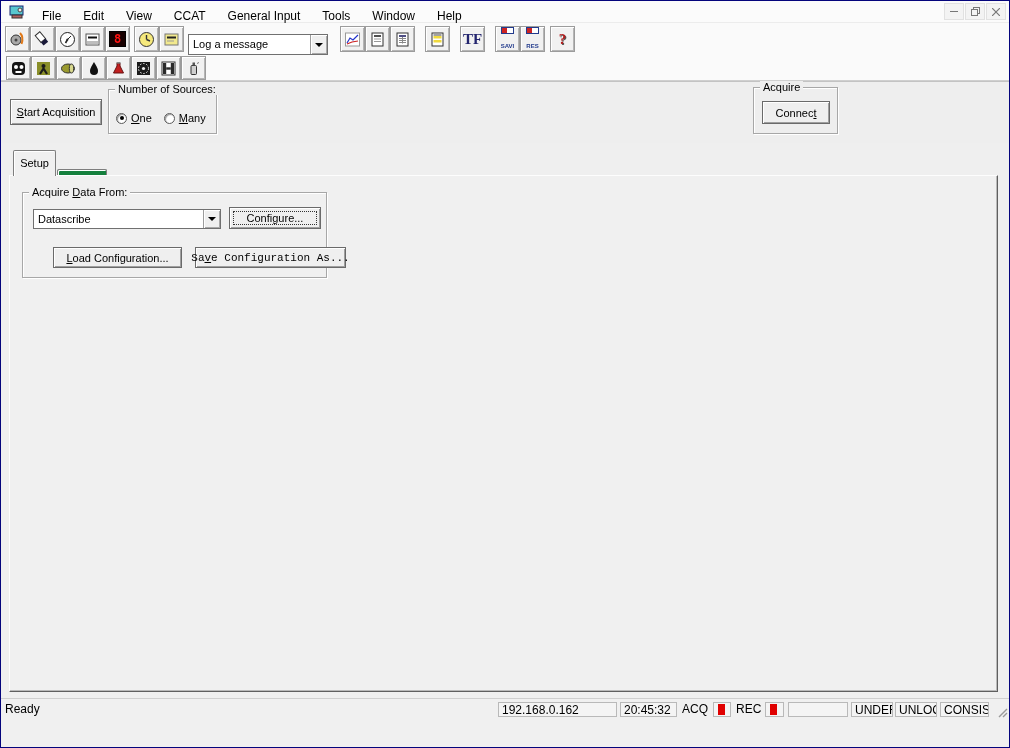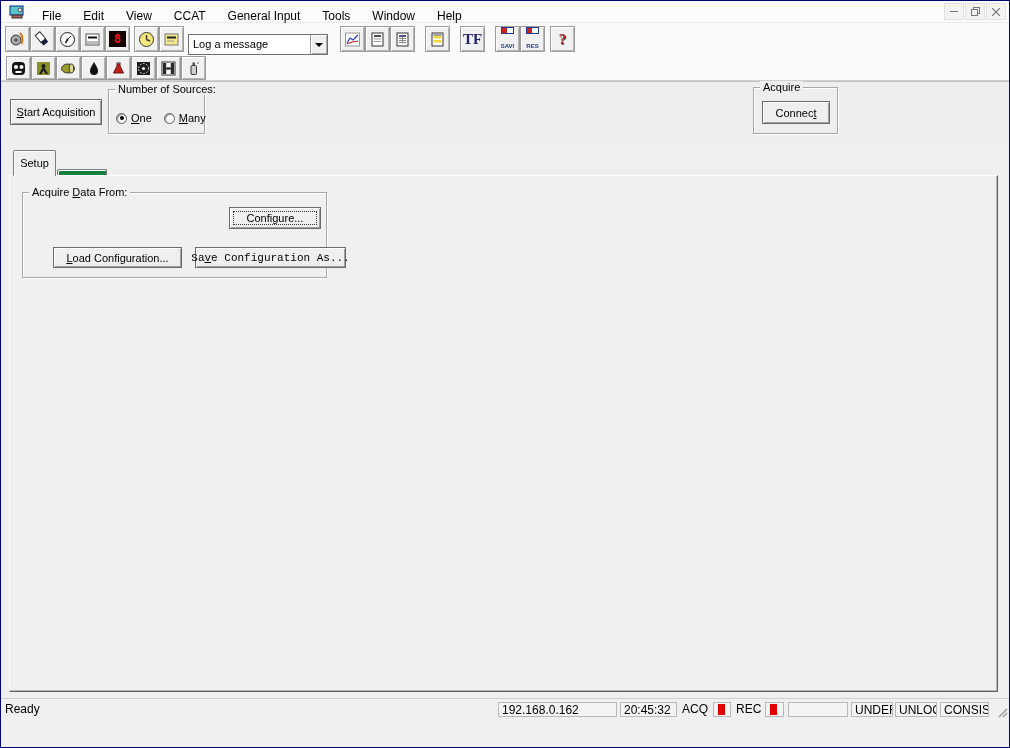--- a/index.html
+++ b/index.html
@@ -62,21 +62,21 @@
   .ctrlpanel { position:relative; height:62px; background:#eeeeee; border-top:1px solid #c3c3c3; }
   .btn3d { background:#efefef; border:1px solid #6a6a6a;
            box-shadow: inset 1px 1px 0 #ffffff, inset -1px -1px 0 #9f9f9f;
            font-size:11px; font-family:"Liberation Sans",sans-serif; text-align:center; color:#000;
            display:flex; align-items:center; justify-content:center; cursor:default; white-space:nowrap; }
   .ac { text-decoration:underline; }
   .start-btn { position:absolute; left:9px; top:17px; width:92px; height:26px; }
   .groupbox { position:absolute; border:1px solid #a7a7a7; box-shadow:1px 1px 0 #fff, inset 1px 1px 0 #fff; }
   .groupbox > .gb-label { position:absolute; top:-7px; left:6px; background:inherit; padding:0 3px;
                           font-size:11px; line-height:12px; white-space:nowrap; }
-  .gb-sources { left:107px; top:7px; width:97px; height:45px; background:#eeeeee;text-align:right; }
+  .gb-sources { left:107px; top:7px; width:109px; height:45px; background:#eeeeee;text-align:right; }
   .gb-interact { left:752px; top:5px; width:85px; height:47px; background:#eeeeee; }
   .radio-row { position:absolute; left:7px; top:22px; display:flex; align-items:center; font-size:11px; }
   .radio { width:11px; height:11px; border-radius:50%; background:#fff; border:1px solid #5a5a5a;
            box-shadow: inset 1px 1px 1px #9a9a9a; position:relative; margin-right:4px; }
   .radio.checked::after { content:""; position:absolute; left:2.5px; top:2.5px; width:4px; height:4px;
                           border-radius:50%; background:#000; }
   .radio-lbl { margin-right:12px; }
   .connect-btn { position:absolute; left:8px; top:13px; width:68px; height:23px; }
 
   
@@ -356,20 +356,26 @@
   </div>
 
   <div class="workarea">
     <div class="tab tab-setup">Setup</div>
     <div class="tab tab-mapping">Mapping</div>
 
     <div class="tabpanel">
       <div class="groupbox gb-acquire">
         <span class="gb-label"><span>Acquire </span><span class="ac">D</span><span>ata From:</span></span>
 
+        <div class="combo src-combo">
+          <div class="combo-field">Datascribe</div>
+          <div class="combo-btn">
+              <div class="arrow-down"></div>
+            </div>
+        </div>
 
         <div class="btn3d configure-btn">
           <div class="focus-inner">
               <span>Configure...</span>
             </div>
         </div>
 
         <div class="btn3d load-btn">
           <span><span></span><span class="ac">L</span><span>oad Configuration...</span></span>
         </div>

